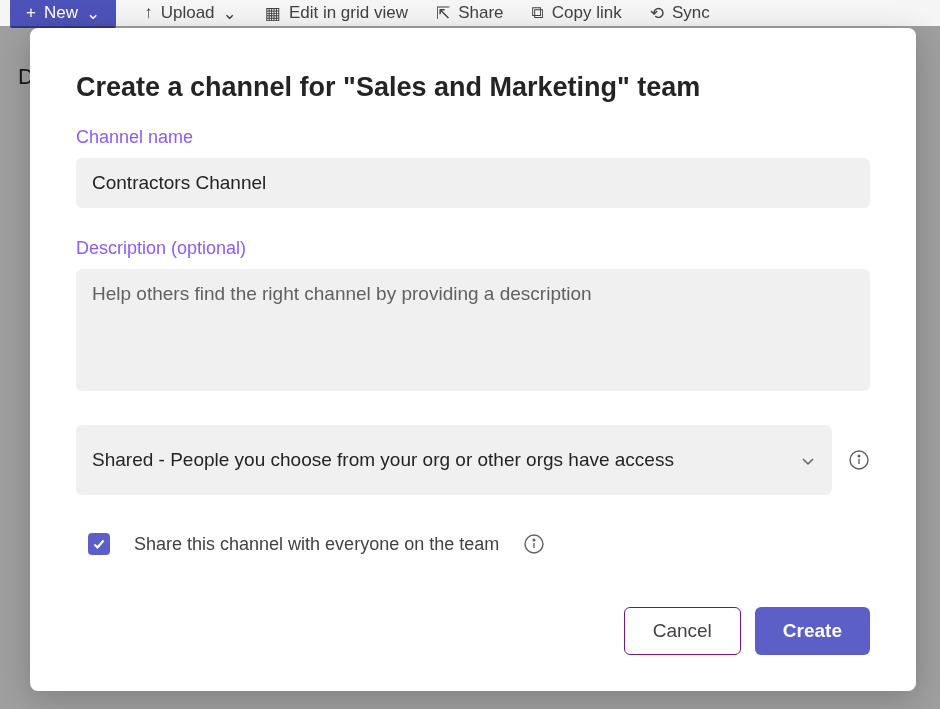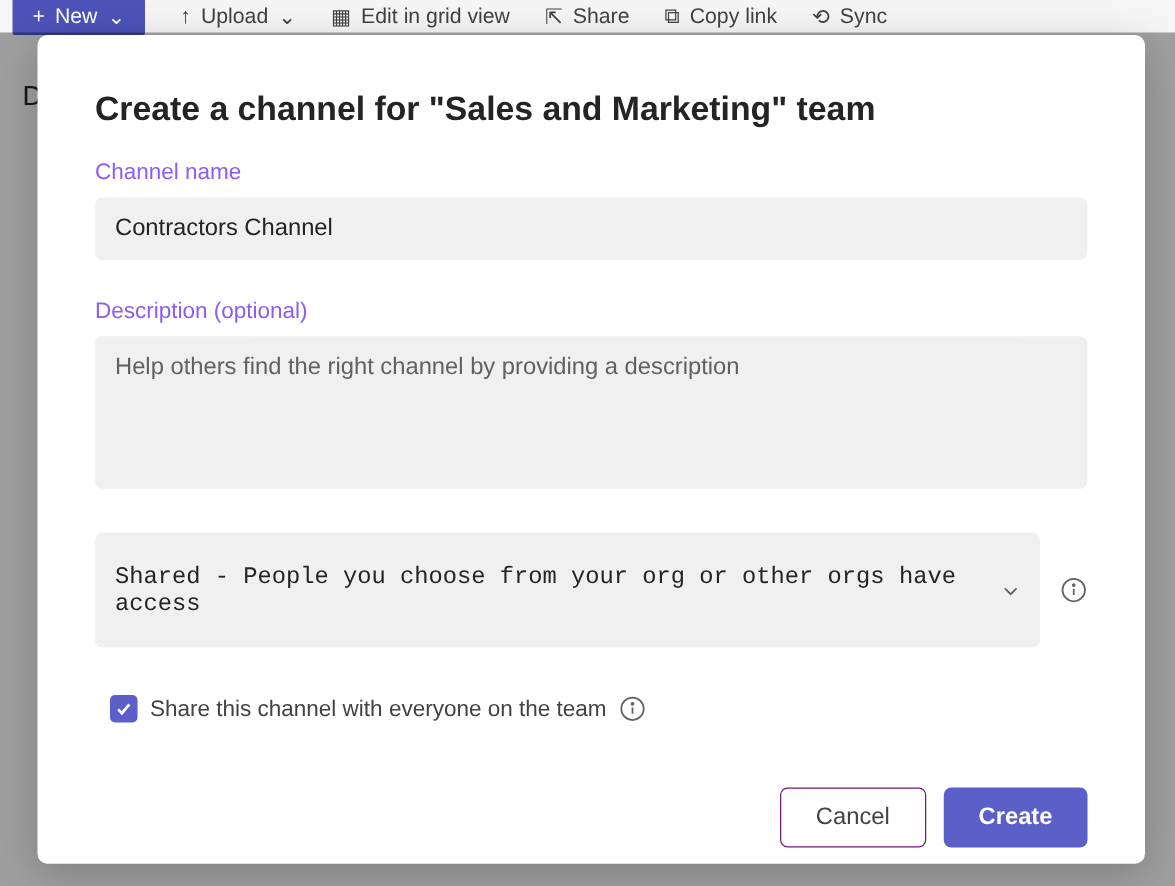--- a/index.html
+++ b/index.html
@@ -118,40 +118,40 @@
       gap: 16px;
     }
     .select-input {
       flex: 1;
       background: #f0f0f0;
       border: none;
       border-radius: 6px;
       padding: 24px 16px;
       font-size: 19px;
       color: #242424;
-      font-family: Liberation Mono, monospace;
+      font-family: Liberation Sans, sans-serif;
       display: flex;
       justify-content: space-between;
       align-items: center;
       cursor: pointer;
     }
     .chevron {
       width: 16px;
       height: 16px;
       display: inline-block;
     }
     .info-icon {
       width: 22px;
       height: 22px;
       flex-shrink: 0;
     }
     .checkbox-row {
       display: flex;
       align-items: center;
-      gap: 10px;
+      gap: 24px;
       margin-top: 38px;
       margin-left: 12px;
     }
     .checkbox {
       width: 22px;
       height: 22px;
       background: #5b5fc7;
       border-radius: 4px;
       display: flex;
       align-items: center;

